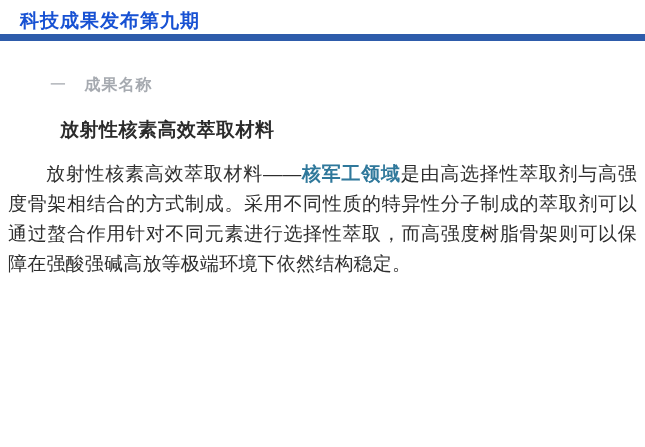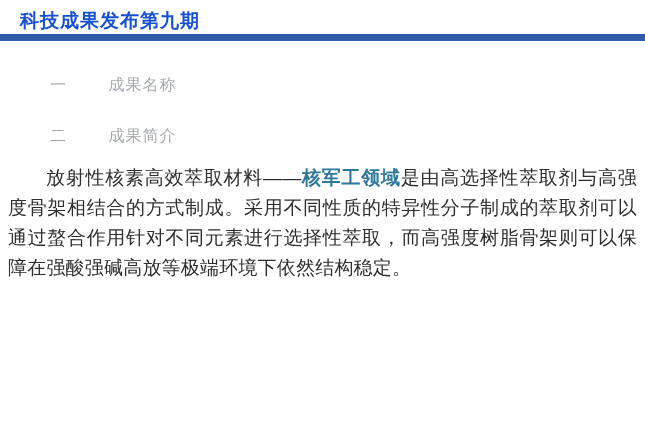--- a/index.html
+++ b/index.html
@@ -28,21 +28,21 @@
   }
   .section-heading {
     margin-left: 50px;
     font-size: 16px;
     color: var(--label-gray, #a6aab0);
     letter-spacing: 1px;
   }
   .section-heading.first { margin-top: 34px; }
   .section-heading.second { margin-top: 30px; }
   .sec-num { display: inline-block; }
-  .sec-label { display: inline-block; margin-left: 36px; }
+  .sec-label { display: inline-block; margin-left: 12px; font-weight: bold; }
   .achievement-name {
     margin: 21px 0 0 60px;
     font-size: 19px;
     font-weight: 700;
     color: #2b2b2b;
     letter-spacing: 0.5px;
   }
   .paragraphs {
     margin: 16px 8px 0 8px;
   }
@@ -69,23 +69,20 @@
     <h1 class="page-title">科技成果发布第九期</h1>
     <div class="header-bar"></div>
   </header>
 
   <main>
     <div class="section-heading first">
       <span class="sec-num">一</span>
       <span class="sec-label">成果名称</span>
     </div>
 
+    <div class="achievement-name">放射性核素高效萃取材料</div>
 
-    <div class="section-heading second">
-      <span class="sec-num">二</span>
-      <span class="sec-label">成果简介</span>
-    </div>
 
     <div class="paragraphs" id="paragraphs">
         <p><span>放射性核素高效萃取材料——</span><span class="hl">核军工领域</span><span>是由高选择性萃取剂与高强度骨架相结合的方式制成。采用不同性质的特异性分子制成的萃取剂可以通过螯合作用针对不同元素进行选择性萃取，而高强度树脂骨架则可以保障在强酸强碱高放等极端环境下依然结构稳定。</span></p>
       </div>
   </main>
 </div>
 
 </body></html>

